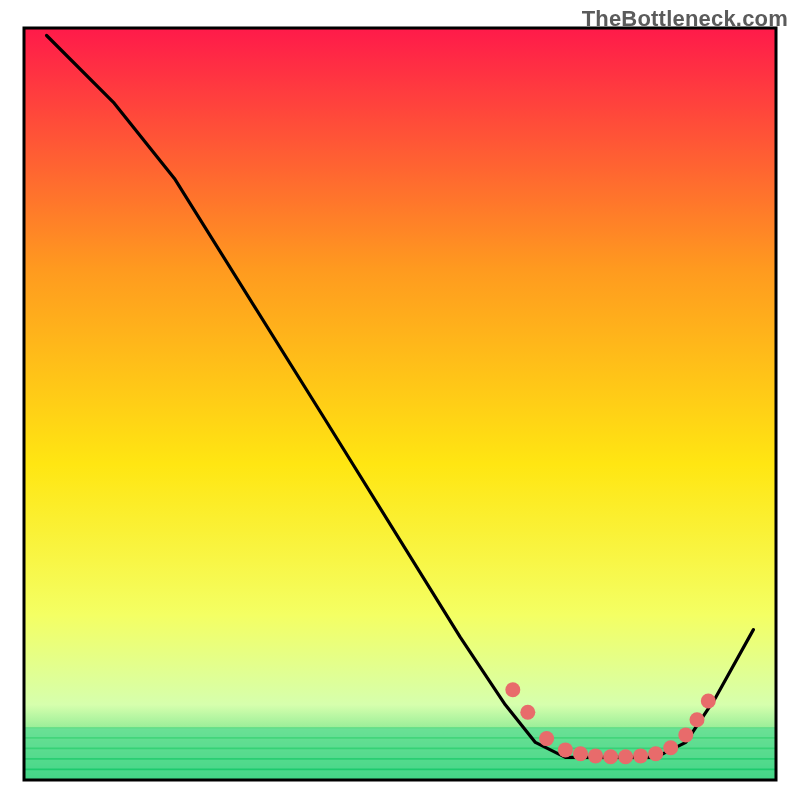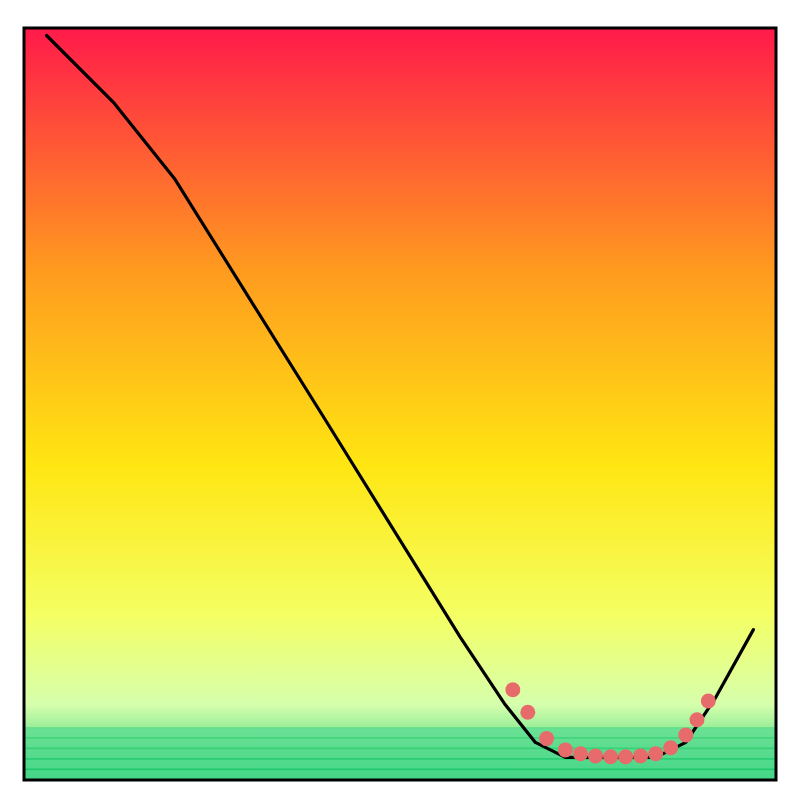--- a/index.html
+++ b/index.html
@@ -28,20 +28,21 @@
   svg.plot {
     position: absolute;
     top: 0;
     left: 0;
   }
 </style>
 </head>
 <body>
 
 <div class="chart-wrap">
+  <div class="watermark">TheBottleneck.com</div>
   <svg class="plot" width="800" height="800" viewBox="0 0 800 800">
       <defs>
         <linearGradient id="bg-grad" x1="0" y1="0" x2="0" y2="1">
           <stop offset="0%" stop-color="#ff1a4a"></stop>
           <stop offset="32%" stop-color="#ff9a1f"></stop>
           <stop offset="58%" stop-color="#ffe612"></stop>
           <stop offset="78%" stop-color="#f4ff63"></stop>
           <stop offset="90%" stop-color="#d6ffad"></stop>
           <stop offset="100%" stop-color="#13c76a"></stop>
         </linearGradient>

